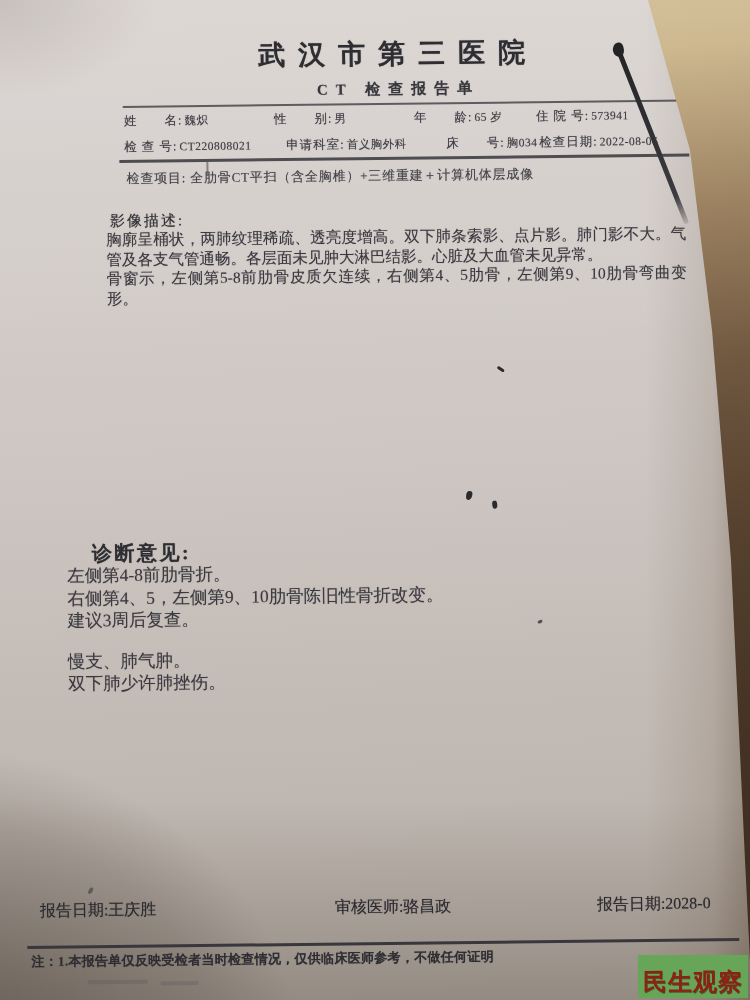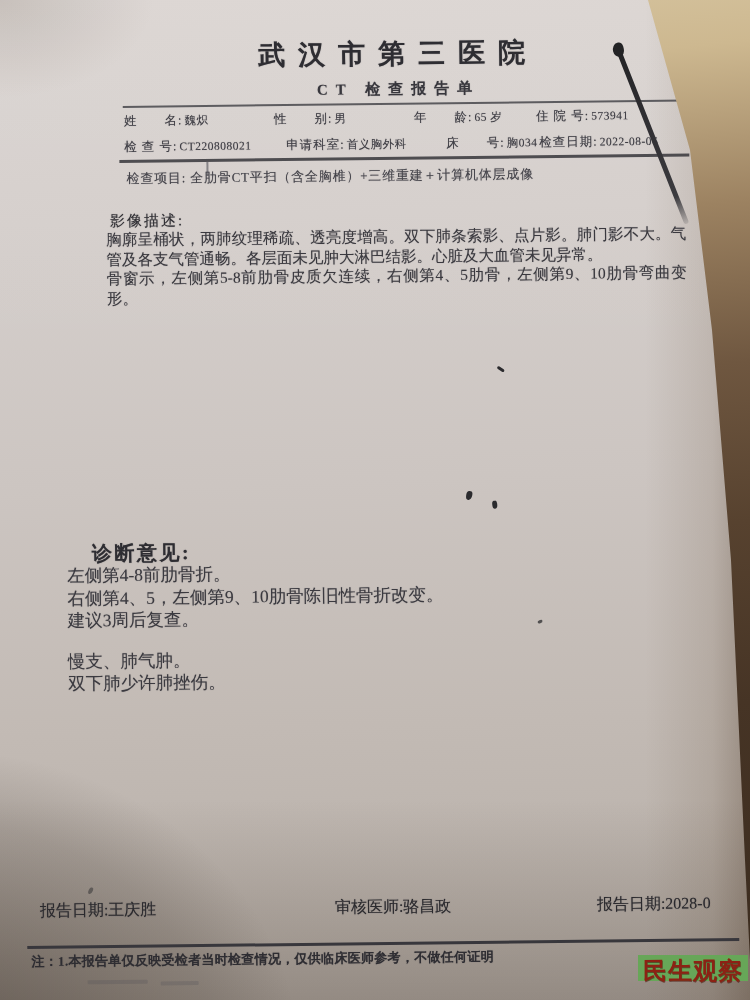--- a/index.html
+++ b/index.html
@@ -55,21 +55,21 @@
   .pen-mark { position:absolute; left:614px; top:45px; width:5px; height:192px; transform:rotate(-21.5deg); transform-origin:top center; background:linear-gradient(180deg,#232325 0%,#333236 55%,#3c3b3f 85%,rgba(60,60,64,0.15) 100%); border-radius:3px; }
   .pen-mark::before { content:""; position:absolute; top:-2px; left:-3px; width:11px; height:14px; background:#232325; border-radius:60% 40% 50% 50%; transform:rotate(8deg); }
 
   .speck { position:absolute; background:#2b2b2e; border-radius:50% 40% 60% 50%; }
   .sp1 { left:498px; top:369px; width:8px; height:3px; transform:rotate(35deg); border-radius:2px; }
   .sp2 { left:466px; top:492px; width:6px; height:9px; transform:rotate(10deg); }
   .sp3 { left:492px; top:502px; width:5px; height:8px; transform:rotate(-8deg); }
   .sp4 { left:536px; top:622px; width:5px; height:3px; transform:rotate(-20deg); opacity:.75; }
   .sp5 { left:84px; top:884px; width:4px; height:7px; transform:rotate(25deg); opacity:.5; }
 
-  .watermark { position:absolute; left:638px; top:955px; width:110px; height:26px; background:#67a658; display:flex; align-items:flex-start; justify-content:center; font-size:24px; font-weight:bold; letter-spacing:1px; color:#8c2214; text-shadow:0.5px 0.5px 0 rgba(70,15,8,0.55); }
+  .watermark { position:absolute; left:638px; top:955px; width:110px; height:43px; background:#67a658; display:flex; align-items:flex-end; justify-content:center; font-size:24px; font-weight:bold; letter-spacing:1px; color:#8c2214; text-shadow:0.5px 0.5px 0 rgba(70,15,8,0.55); }
 </style>
 </head>
 <body>
 
 <div class="photo">
 
   <div class="paper">
     <div class="paper-shade"></div>
 
     <div class="sheet">

